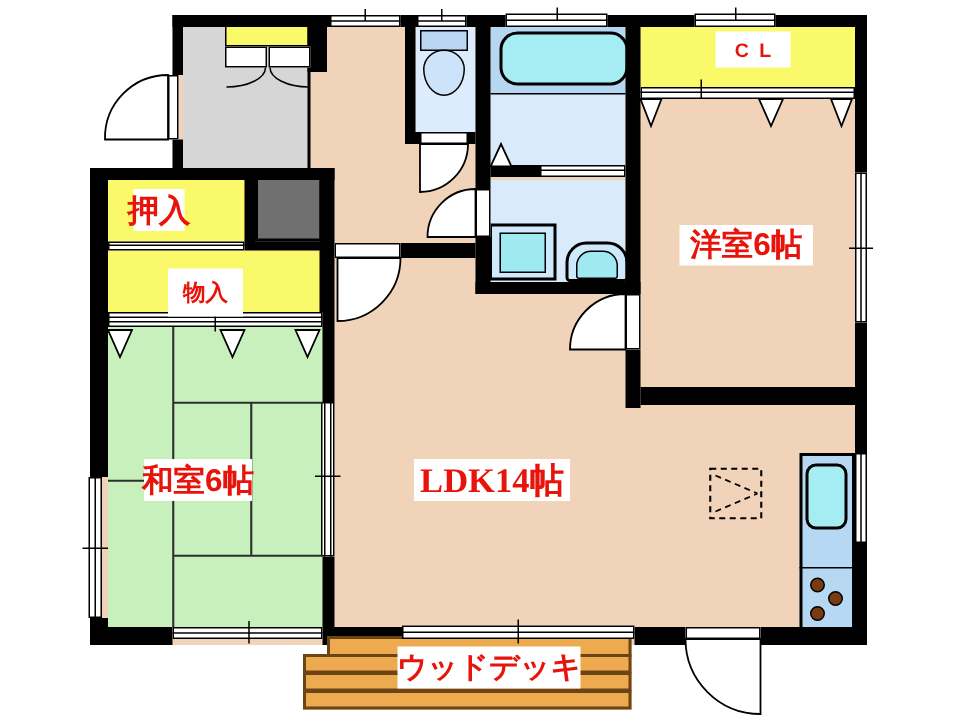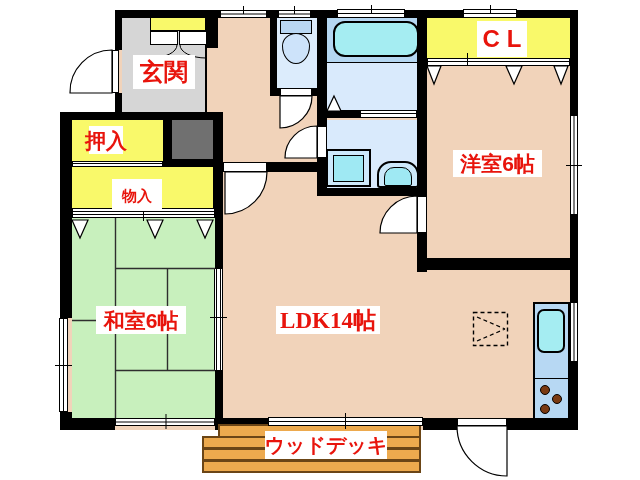--- a/index.html
+++ b/index.html
@@ -145,38 +145,35 @@
       M337 13.5 H405 M371.5 5 V 13
       M463 13.5 H517 M490.5 5 V 13
       M427 61.5 H570 M467.5 53 V 66
       M72 211.5 H215 M72 214.5 H215 M143.5 204 V 221
       M72 163.5 H163
       M216.5 268 V371 M220.5 268 V371 M210 317.5 H227
       M360 113.5 H417
       M533 378.5 H570" fill="none" stroke="#000" stroke-width="1"></path>
   </svg>
 
-  <div class="lbl" style="left:133px;top:55px;width:62px;height:34px;font-size:24px;">
-    <span>玄関</span>
-    </div>
   <div class="lbl" style="left:89px;top:126px;width:34px;height:28px;font-size:21px;">
     <span>押入</span>
     </div>
   <div class="lbl" style="left:112px;top:179px;width:50px;height:32px;font-size:15px;">
     <span>物入</span>
     </div>
-  <div class="lbl" style="left:96px;top:306px;width:90px;height:28px;font-size:21px;">
+  <div class="lbl" style="left:96px;top:306px;width:72px;height:28px;font-size:21px;">
     <span>和室6帖</span>
     </div>
   <div class="lbl" style="left:276px;top:306px;width:104px;height:28px;font-size:23px;font-family:Liberation Serif, serif;">
     <span>LDK14帖</span>
     </div>
   <div class="lbl" style="left:453px;top:150px;width:89px;height:27px;font-size:21px;">
     <span>洋室6帖</span>
     </div>
-  <div class="lbl" style="left:477px;top:21px;width:50px;height:36px;font-size:24px;letter-spacing:7px;padding-left:7px;">
+  <div class="lbl" style="left:477px;top:21px;width:50px;height:24px;font-size:13px;letter-spacing:7px;padding-left:7px;">
     <span>CL</span>
     </div>
   <div class="lbl" style="left:265px;top:431px;width:122px;height:28px;font-size:20px;align-items:center;">
     <span>ウッドデッキ</span>
     </div>
 
 </div>
 
 </body></html>

